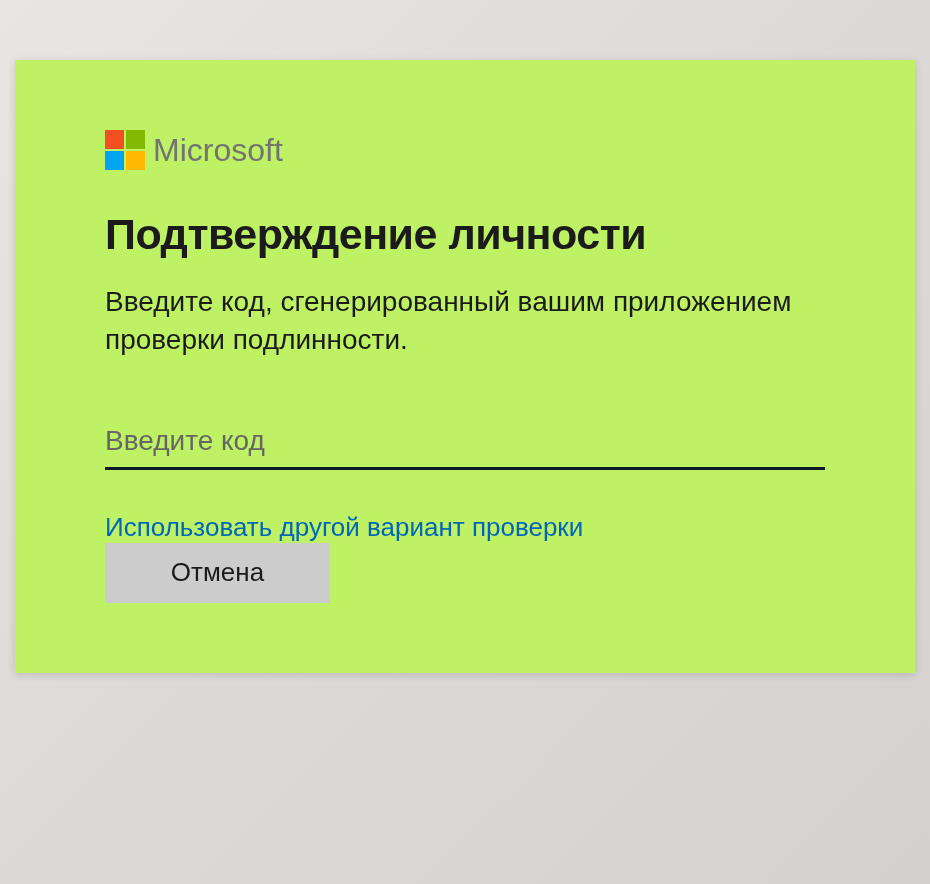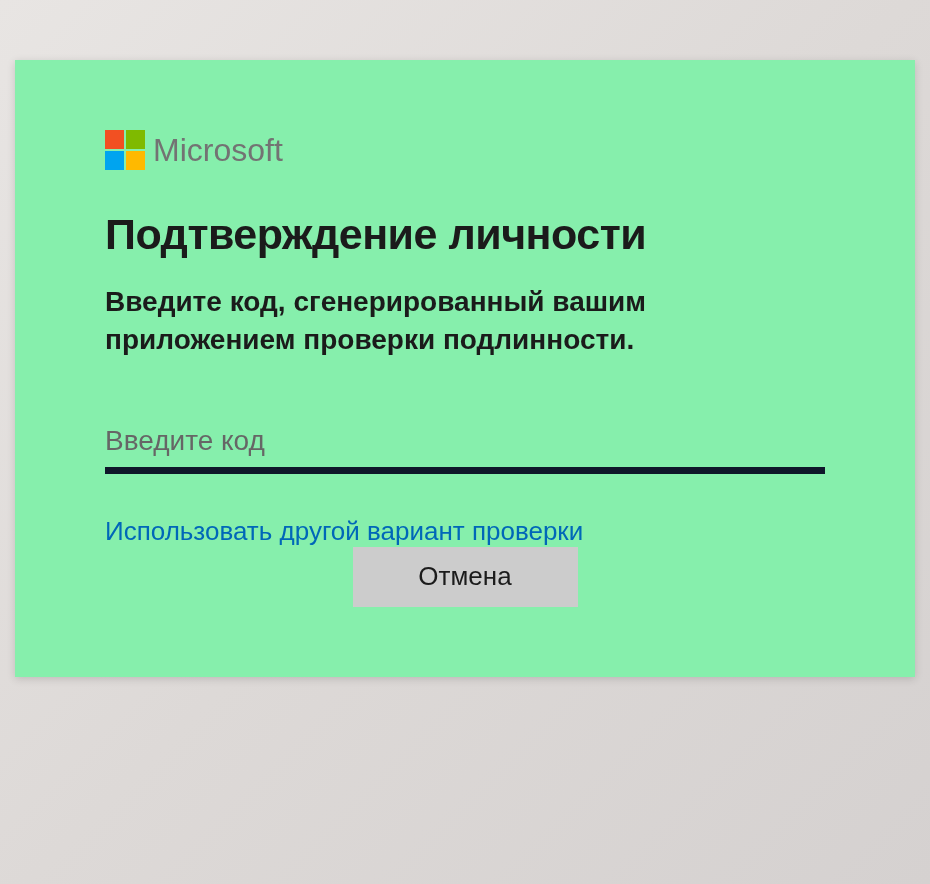--- a/index.html
+++ b/index.html
@@ -10,21 +10,21 @@
     body {
       font-family: 'Segoe UI', -apple-system, BlinkMacSystemFont, Helvetica, Arial, sans-serif;
       background: linear-gradient(135deg, #e8e5e3 0%, #ddd9d7 50%, #d5d1d0 100%);
       min-height: 884px;
       width: 930px;
       padding-top: 60px;
       padding-left: 15px;
       padding-right: 15px;
     }
     .dialog {
-      background: #86efac;
+      background: #bef264;
       box-shadow: 0 2px 8px rgba(0,0,0,0.15);
       padding: 70px 90px 70px 90px;
       width: 900px;
     }
     .logo-row {
       display: flex;
       align-items: center;
       gap: 8px;
       margin-bottom: 40px;
     }
@@ -50,47 +50,47 @@
       font-weight: 700;
       color: #1b1b1b;
       margin-bottom: 24px;
       letter-spacing: -0.5px;
     }
     .description {
       font-size: 28px;
       color: #1b1b1b;
       line-height: 1.35;
       margin-bottom: 60px;
-      font-weight: 700;
+      font-weight: 400;
     }
     .code-input {
       width: 100%;
       border: none;
-      border-bottom: 7px solid #0f172a;
+      border-bottom: 3px solid #0f172a;
       font-size: 28px;
       padding: 6px 0 10px 0;
       outline: none;
       font-family: inherit;
       color: #1b1b1b;
       background: transparent;
       margin-bottom: 42px;
     }
     .code-input::placeholder {
       color: #666666;
     }
     .alt-link {
       color: #0067b8;
       font-size: 26px;
       text-decoration: none;
       display: inline-block;
       cursor: pointer;
     }
     .button-row {
       display: flex;
-      justify-content: center;
+      justify-content: space-between;
       gap: 20px;
     }
     .btn {
       min-width: 225px;
       height: 60px;
       border: none;
       font-size: 26px;
       font-family: inherit;
       cursor: pointer;
       display: flex;

